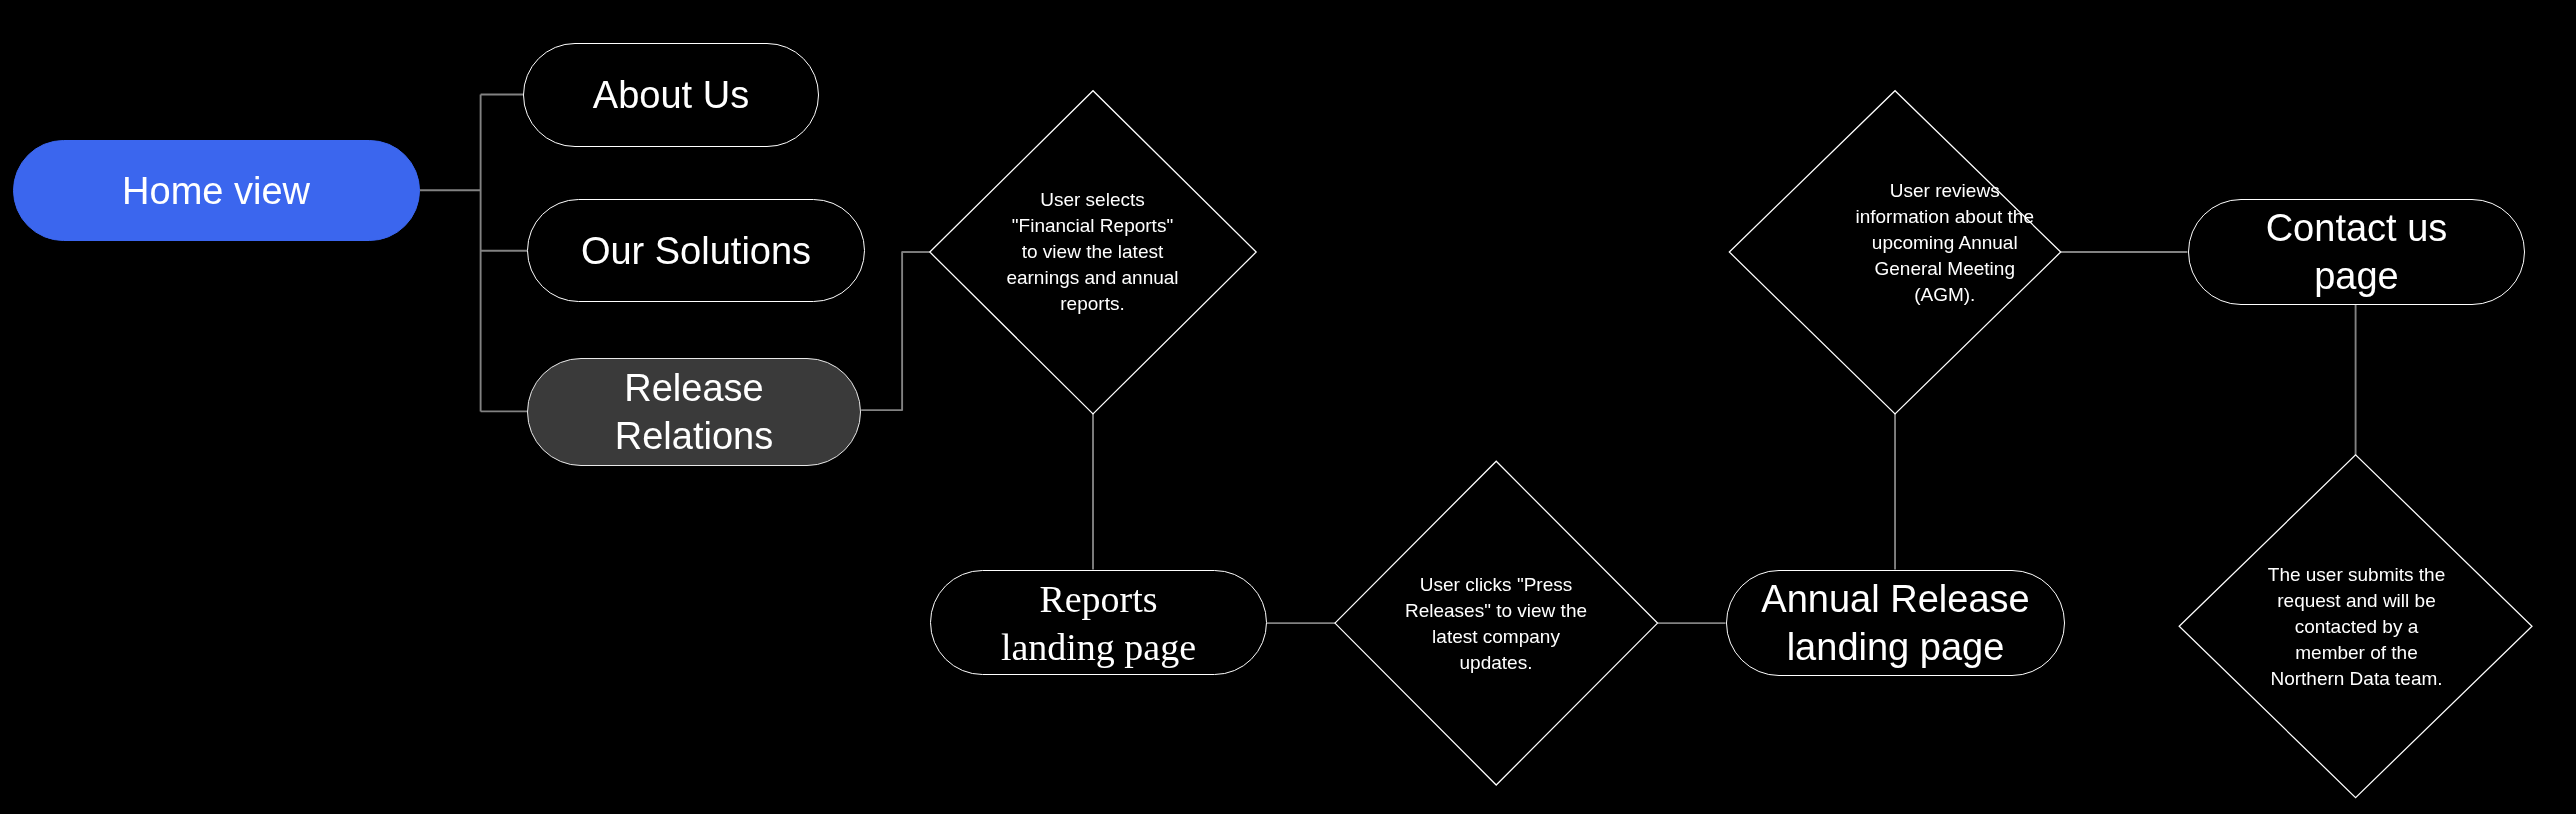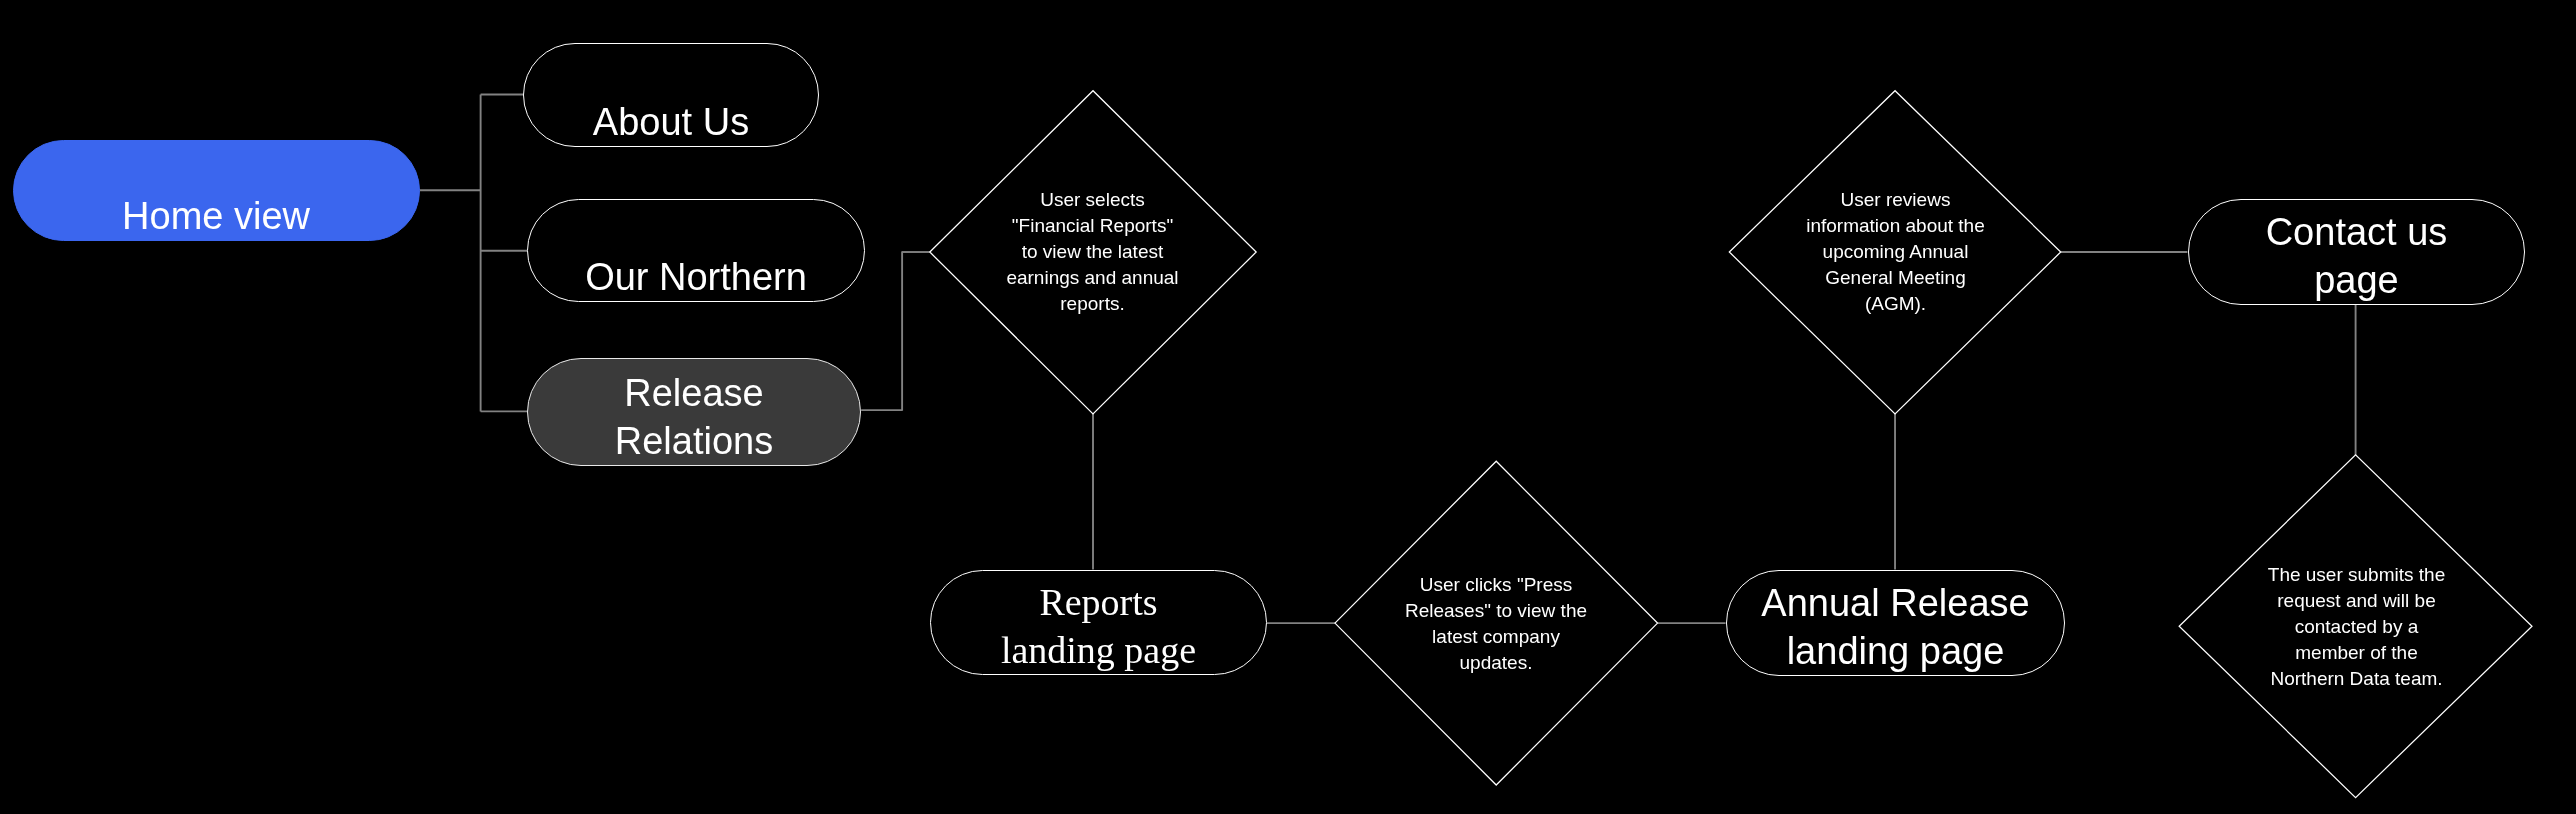--- a/index.html
+++ b/index.html
@@ -19,21 +19,21 @@
     -webkit-font-smoothing:antialiased;
   }
   .canvas{position:absolute;inset:0;}
   svg.layer{position:absolute;left:0;top:0;width:2576px;height:814px;display:block;}
 
   .pill{
     position:absolute;box-sizing:border-box;
     background:var(--node-fill);
     border:1.3px solid var(--node-border);
     border-radius:76px;
-    display:flex;align-items:flex-end;justify-content:center;
+    display:flex;align-items:center;justify-content:center;
     color:var(--text);font-size:38px;line-height:48px;text-align:center;
     white-space:pre-line;
   }
   .pill--primary{background:var(--accent-blue);border-color:var(--accent-blue);}
   .pill--highlight{background:var(--highlight-fill);border-color:var(--highlight-border);}
 
   .decision-text{
     position:absolute;display:flex;align-items:center;justify-content:center;
     color:var(--text);font-size:19px;line-height:26px;text-align:center;
     white-space:pre-line;pointer-events:auto;
@@ -76,21 +76,21 @@
 
   <div class="pill pill--primary" style="left:12.6px;top:140px;width:407px;height:101px;">
     <span class="label">Home view</span>
   </div>
 
   <div class="pill" style="left:523px;top:43px;width:296px;height:104px;">
     <span class="label">About Us</span>
   </div>
 
   <div class="pill" style="left:527px;top:199px;width:338px;height:103px;">
-    <span class="label">Our Northern</span>
+    <span class="label">Our Solutions</span>
   </div>
 
   <div class="pill pill--highlight" style="left:527px;top:358px;width:334px;height:108px;">
     <span class="label">Release
 Relations</span>
   </div>
 
   <div class="pill" style="left:930px;top:570px;width:337px;height:105px;font-family:Liberation Serif, serif;">
     <span class="label">Reports
 landing page</span>
@@ -114,21 +114,21 @@
 reports.</span>
   </div>
 
   <div class="decision-text" style="left:1351px;top:474px;width:290px;height:299px;">
     <span class="label">User clicks "Press
 Releases" to view the
 latest company
 updates.</span>
   </div>
 
-  <div class="decision-text" style="left:1757px;top:103px;width:277px;height:298px;">
+  <div class="decision-text" style="left:1757px;top:94px;width:277px;height:298px;justify-content:flex-end;">
     <span class="label">User reviews
 information about the
 upcoming Annual
 General Meeting
 (AGM).</span>
   </div>
 
   <div class="decision-text" style="left:2205px;top:468px;width:303px;height:318px;">
     <span class="label">The user submits the
 request and will be

